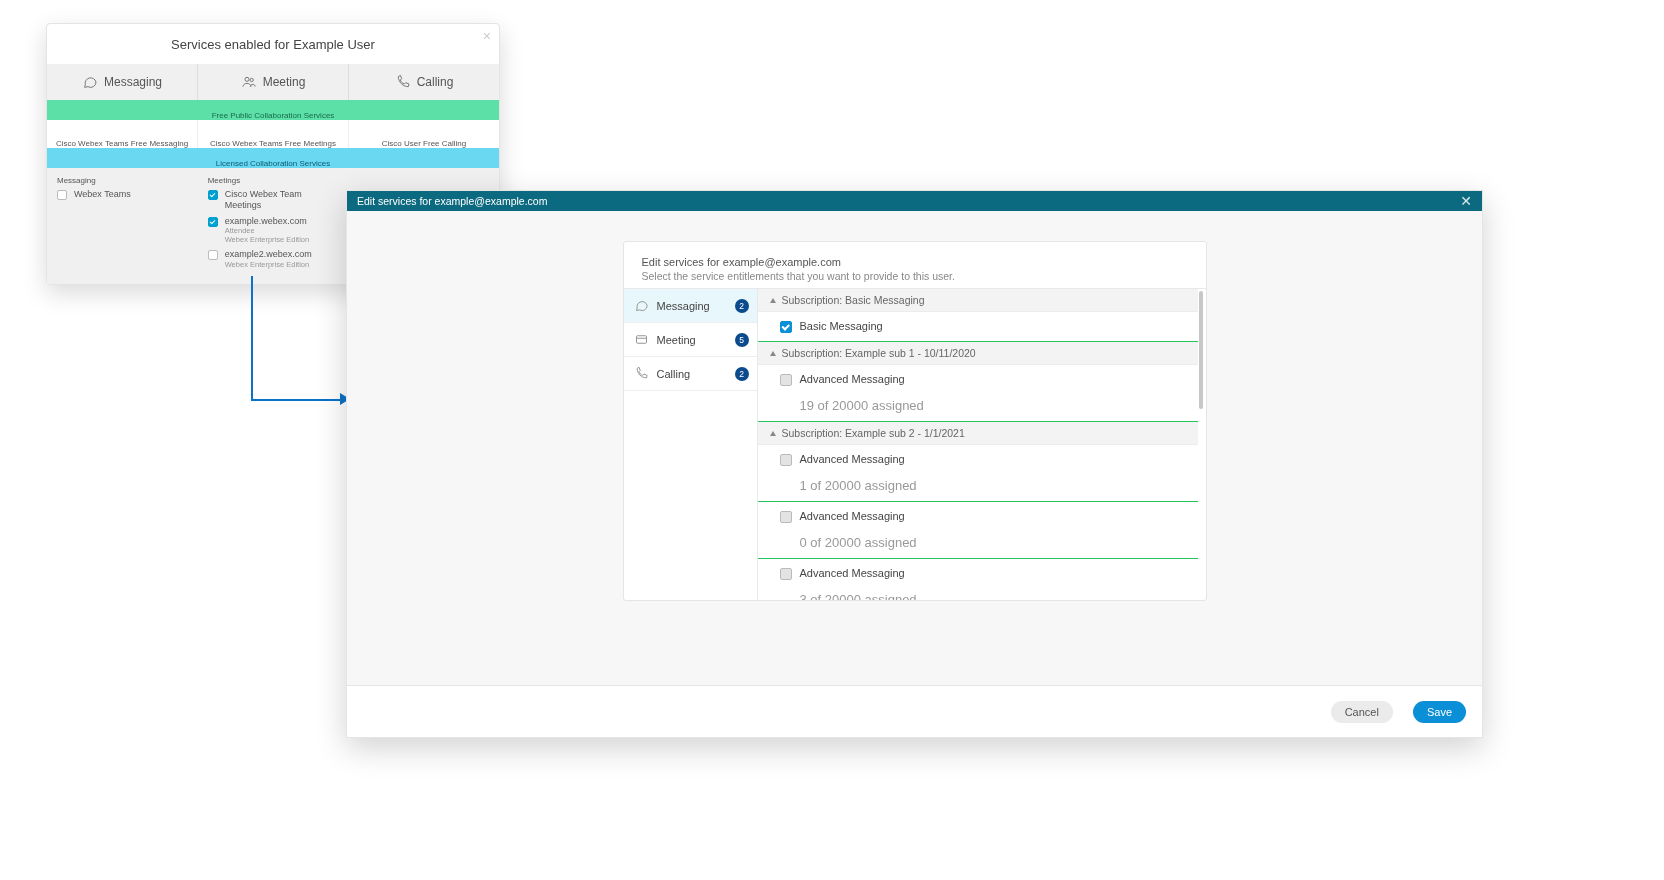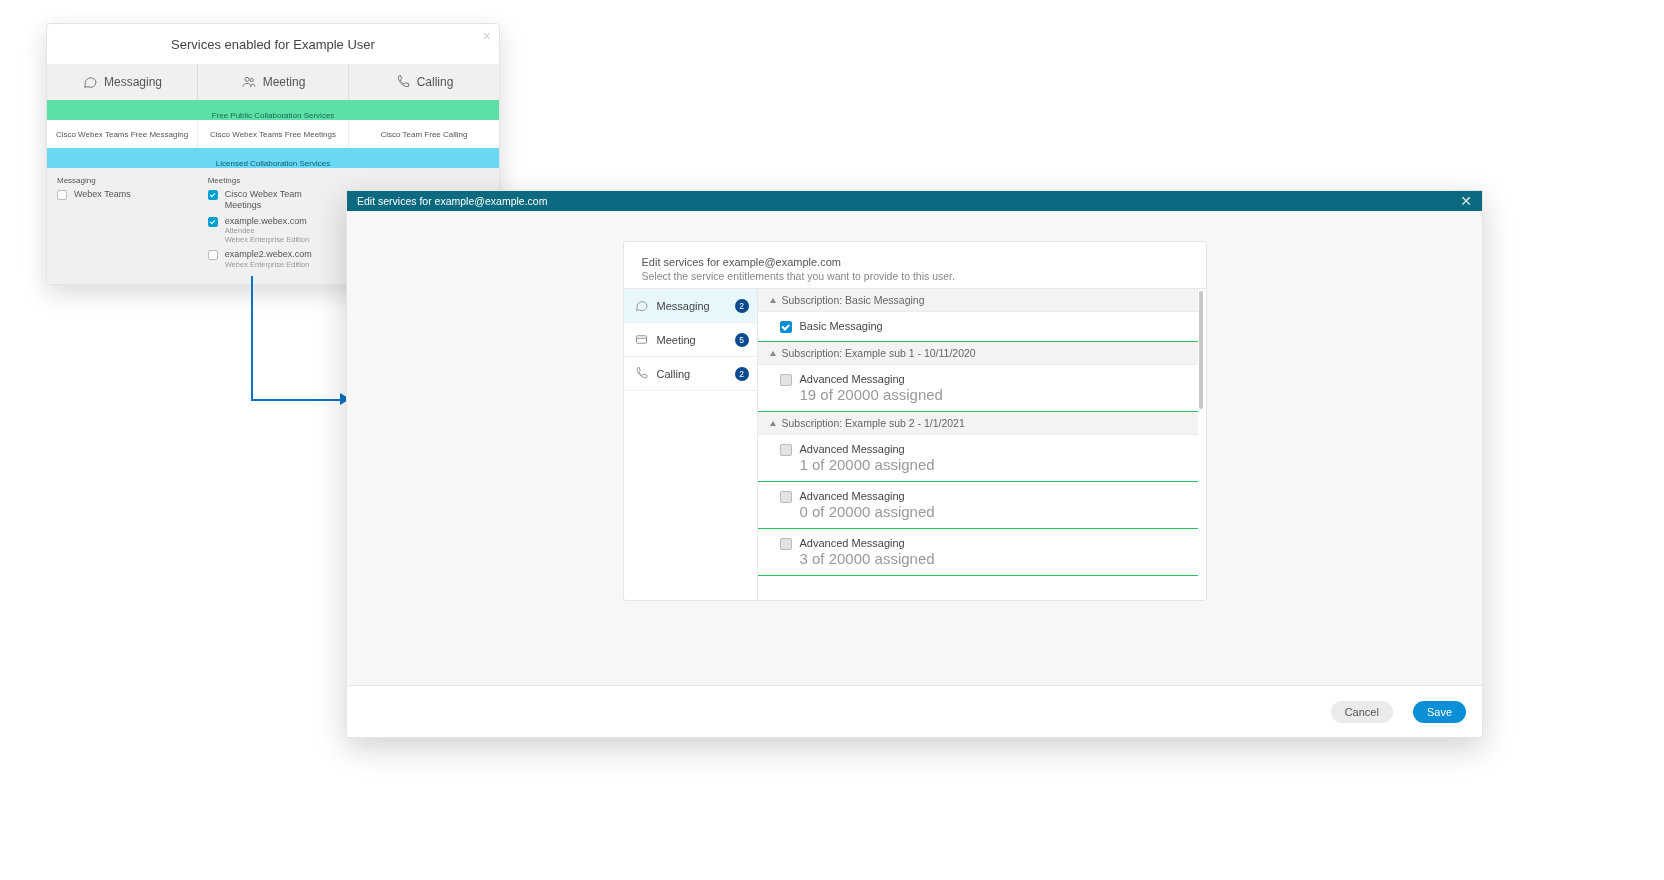--- a/index.html
+++ b/index.html
@@ -11,21 +11,21 @@
   .old-header .title{font-size:13px;color:#444}
   .old-header .close{position:absolute;right:8px;top:4px;font-size:14px;color:#ccc;cursor:pointer}
   .old-tabs{display:flex;height:36px}
   .old-tabs .tab{flex:1;display:flex;align-items:center;justify-content:center;gap:6px;font-size:12px;color:#555;border-right:1px solid #ddd;cursor:pointer}
   .old-tabs .tab:last-child{border-right:none}
   .old-tabs svg{width:16px;height:16px;stroke:#777;fill:none;stroke-width:1.5}
   .band{height:20px;display:flex;align-items:flex-end;justify-content:center;font-size:8px}
   .band.green{background:#5ce0a8;color:#1a6b4a}
   .band.blue{background:#6bd8f2;color:#0a5a73}
   .free-row{display:flex;height:28px;background:#fff}
-  .free-row .cell{flex:1;display:flex;align-items:center;justify-content:center;font-size:8px;color:#555;border-right:1px solid #eee}
+  .free-row .cell{flex:1;display:flex;align-items:flex-end;justify-content:center;font-size:8px;color:#555;border-right:1px solid #eee}
   .free-row .cell:last-child{border-right:none}
   .lic-row{display:flex;background:#f0f0f0;padding:8px 0 10px 0}
   .lic-col{flex:1;padding:0 10px}
   .lic-col .heading{font-size:8px;color:#555;margin-bottom:4px}
   .lic-item{display:flex;align-items:flex-start;gap:7px;margin-bottom:5px}
   .lic-item .cb{width:10px;height:10px;border:1px solid #bbb;border-radius:2px;background:#fff;flex-shrink:0;margin-top:1px;display:flex;align-items:center;justify-content:center}
   .lic-item .cb.on{background:#00a0d1;border-color:#00a0d1}
   .lic-item .cb.on::after{content:"";display:block;width:4px;height:2px;border-left:1.5px solid #fff;border-bottom:1.5px solid #fff;transform:rotate(-45deg);margin-top:-1px}
   .lic-item .txt{font-size:9px;color:#555;line-height:1.2}
   .lic-item .sub{font-size:7.5px;color:#999;display:block}
@@ -55,21 +55,21 @@
   .content-inner{position:absolute;inset:0 8px 0 0;overflow:hidden}
   .scrollbar{position:absolute;right:3px;top:2px;width:4px;height:118px;background:#c7c7c7;border-radius:2px}
   .grp-head{height:23px;background:#f3f3f3;display:flex;align-items:center;gap:6px;padding:0 12px;font-size:10.5px;color:#666;border-bottom:1px solid #ececec}
   .grp-head .chev{width:0;height:0;border-left:3.5px solid transparent;border-right:3.5px solid transparent;border-bottom:5px solid #888}
   .opt{padding:8px 12px 8px 22px;display:flex;gap:8px;align-items:flex-start;border-bottom:1px solid #22c55e}
   .opt .cb2{width:12px;height:12px;border:1px solid #bbb;border-radius:2px;background:#fff;flex-shrink:0;margin-top:1px;display:flex;align-items:center;justify-content:center}
   .opt .cb2.on{background:#0b8fd6;border-color:#0b8fd6}
   .opt .cb2.on::after{content:"";display:block;width:5px;height:2.5px;border-left:2px solid #fff;border-bottom:2px solid #fff;transform:rotate(-45deg);margin-top:-2px}
   .opt .cb2.grey{background:#e3e3e3}
   .opt .otxt{font-size:11px;color:#444}
-  .opt .osub{font-size:15px;color:#999;display:block;margin-top:1px}
+  .opt .osub{font-size:13px;color:#999;display:block;margin-top:13px}
   .new-footer{height:52px;background:#fff;border-top:1px solid #e5e5e5;display:flex;align-items:center;justify-content:flex-end;padding:8px 16px;gap:20px}
   .btn{height:22px;padding:0 14px;border-radius:12px;font-size:11px;display:flex;align-items:center;cursor:pointer}
   .btn.cancel{background:#ebebeb;color:#555}
   .btn.save{background:#0b8fd6;color:#fff}
 </style>
 </head>
 <body>
 
 <div class="old-dialog">
   <div class="old-header">
@@ -103,21 +103,21 @@
       <span>Free Public Collaboration Services</span>
     </div>
   <div class="free-row">
     <div class="cell">
         <span>Cisco Webex Teams Free Messaging</span>
       </div>
     <div class="cell">
         <span>Cisco Webex Teams Free Meetings</span>
       </div>
     <div class="cell">
-        <span>Cisco Team Free Calling</span>
+        <span>Cisco User Free Calling</span>
       </div>
   </div>
   <div class="band blue">
       <span>Licensed Collaboration Services</span>
     </div>
   <div class="lic-row">
     <div class="lic-col">
       <div class="heading">Messaging</div>
       <div id="old-lic-msg">
           <div class="lic-item">

